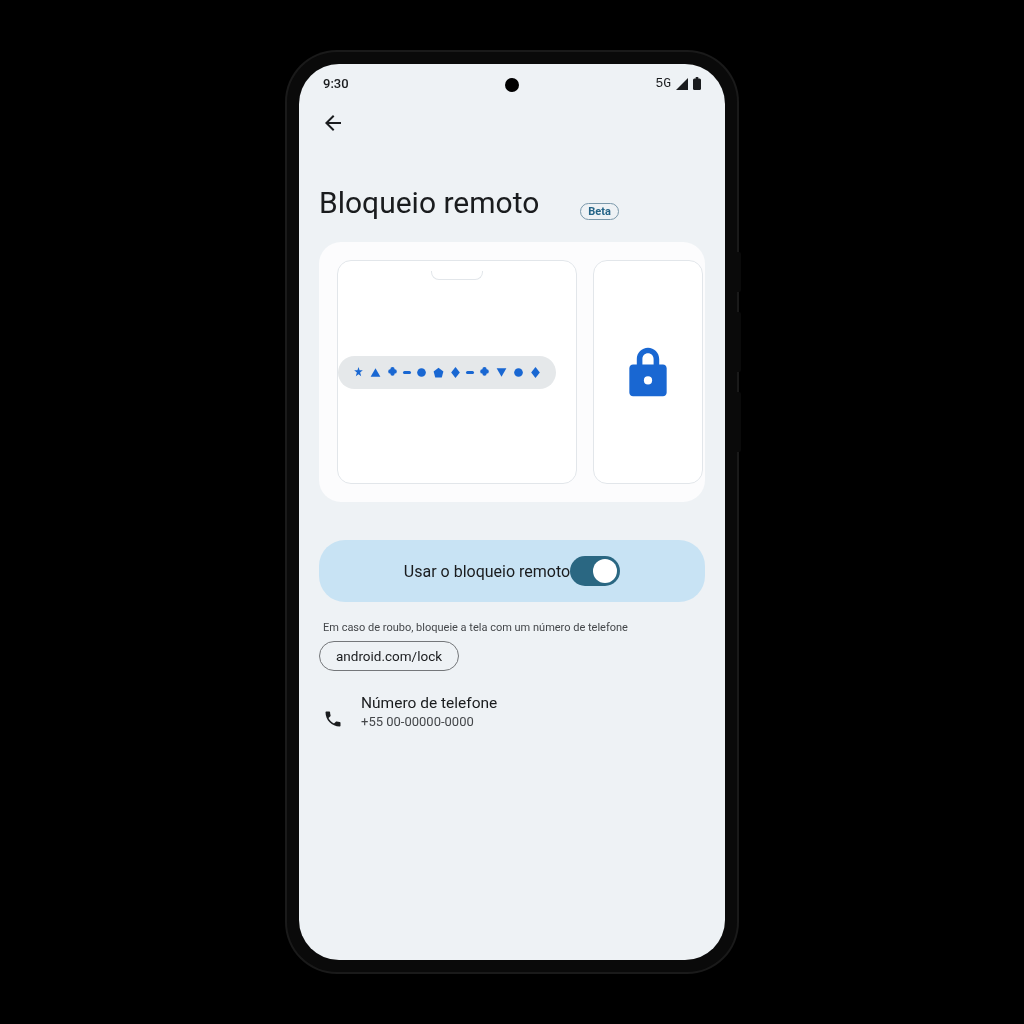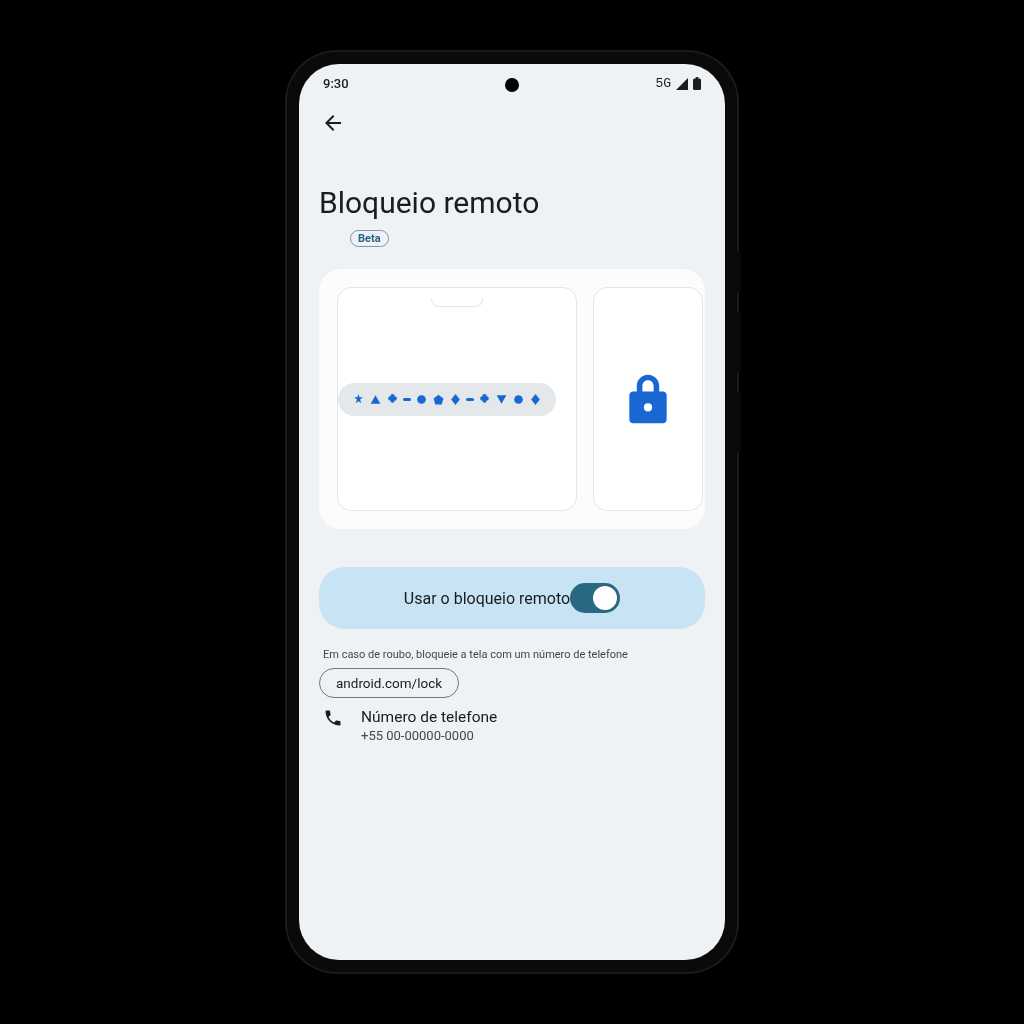--- a/index.html
+++ b/index.html
@@ -77,23 +77,22 @@
   }
   .back-arrow {
     width: 24px;
     height: 24px;
     margin: 6px 0 0 2px;
     cursor: pointer;
   }
   .title-row {
     margin-top: 50px;
     display: flex;
-    align-items: flex-start;
+    align-items: flex-end;
     gap: 10px;
-    flex-direction: column;
   }
   .page-title {
     font-size: 30px;
     font-weight: 400;
     color: #1a1c1e;
   }
   .beta-badge {
     font-size: 11px;
     color: #246487;
     border: 1px solid #7a98aa;
@@ -213,23 +212,23 @@
     display: block;
     margin-top: 22px;
     font-size: 13px;
     color: #246487;
     font-weight: 500;
     line-height: 1.5;
     padding: 0 4px;
     cursor: pointer;
   }
   .phone-row {
-    margin-top: 10px;
-    display: flex;
-    align-items: flex-start;
+    margin-top: 23px;
+    display: flex;
+    align-items: flex-end;
     gap: 18px;
     padding: 0 4px;
     cursor: pointer;
   }
   .phone-icon { width: 20px; height: 20px; color: #1a1c1e; }
   .phone-title { font-size: 15.5px; color: #1a1c1e; }
   .phone-sub { font-size: 13px; color: #44474a; margin-top: 2px; }
 </style>
 </head>
 <body>

